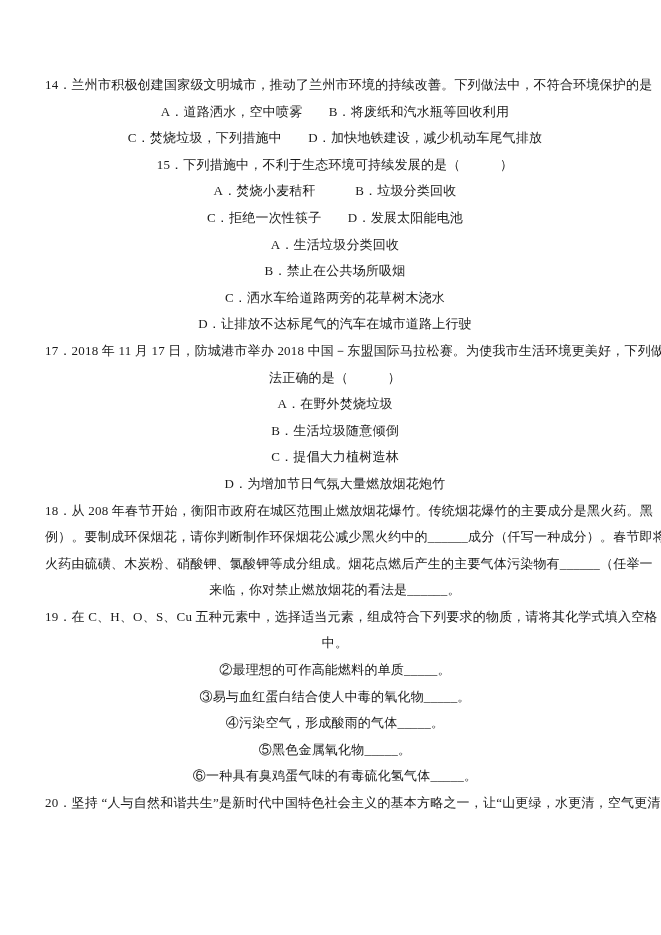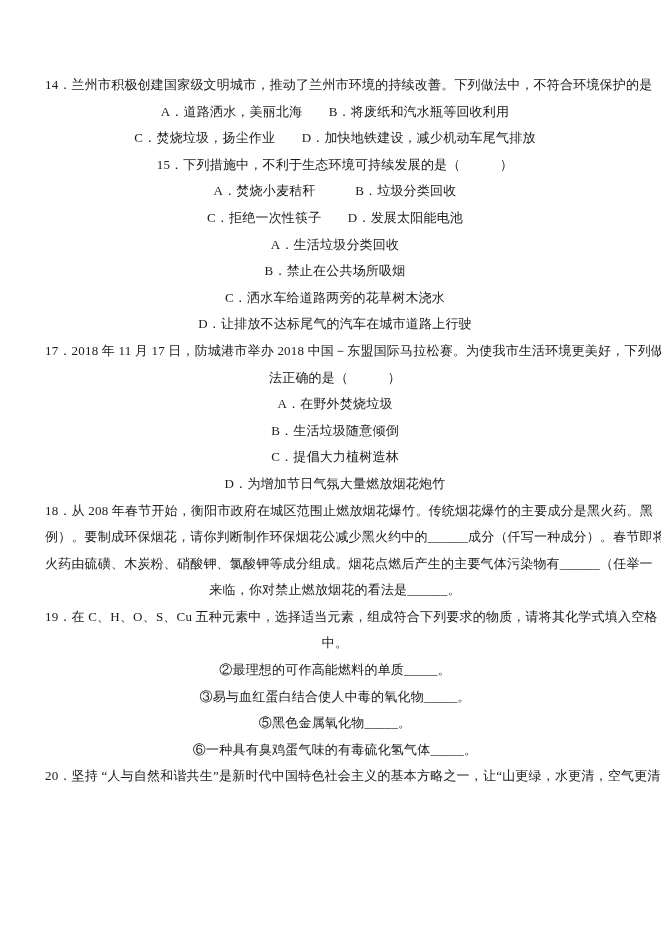--- a/index.html
+++ b/index.html
@@ -28,22 +28,22 @@
     white-space: pre;
     letter-spacing: 0.2px;
   }
 </style>
 </head>
 <body>
 
 <div class="page">
 
   <div class="line">14．兰州市积极创建国家级文明城市，推动了兰州市环境的持续改善。下列做法中，不符合环境保护的是</div>
-  <div class="line">A．道路洒水，美丽北海　　B．将废纸和汽水瓶等回收利用</div>
-  <div class="line">C．焚烧垃圾，扬尘作业　　D．加快地铁建设，减少机动车尾气排放</div>
+  <div class="line">A．道路洒水，空中喷雾　　B．将废纸和汽水瓶等回收利用</div>
+  <div class="line">C．焚烧垃圾，下列措施中　　D．加快地铁建设，减少机动车尾气排放</div>
 
   <div class="line">15．下列措施中，不利于生态环境可持续发展的是（　　　）</div>
   <div class="line">A．焚烧小麦秸秆　　　B．垃圾分类回收</div>
   <div class="line">C．拒绝一次性筷子　　D．发展太阳能电池</div>
 
   <div class="line">A．生活垃圾分类回收</div>
   <div class="line">B．禁止在公共场所吸烟</div>
   <div class="line">C．洒水车给道路两旁的花草树木浇水</div>
   <div class="line">D．让排放不达标尾气的汽车在城市道路上行驶</div>
 
@@ -56,18 +56,19 @@
 
   <div class="line">18．从 208 年春节开始，衡阳市政府在城区范围止燃放烟花爆竹。传统烟花爆竹的主要成分是黑火药。黑</div>
   <div class="line">例）。要制成环保烟花，请你判断制作环保烟花公减少黑火约中的______成分（仟写一种成分）。春节即将</div>
   <div class="line">火药由硫磺、木炭粉、硝酸钾、氯酸钾等成分组成。烟花点燃后产生的主要气体污染物有______（任举一</div>
   <div class="line">来临，你对禁止燃放烟花的看法是______。</div>
 
   <div class="line">19．在 C、H、O、S、Cu 五种元素中，选择适当元素，组成符合下列要求的物质，请将其化学式填入空格</div>
   <div class="line">中。</div>
   <div class="line">②最理想的可作高能燃料的单质_____。</div>
   <div class="line">③易与血红蛋白结合使人中毒的氧化物_____。</div>
+  <div class="line">④污染空气，形成酸雨的气体_____。</div>
   <div class="line">⑤黑色金属氧化物_____。</div>
   <div class="line">⑥一种具有臭鸡蛋气味的有毒硫化氢气体_____。</div>
 
   <div class="line">20．坚持 “人与自然和谐共生”是新时代中国特色社会主义的基本方略之一，让“山更绿，水更清，空气更清</div>
 
 </div>
 
 </body></html>

